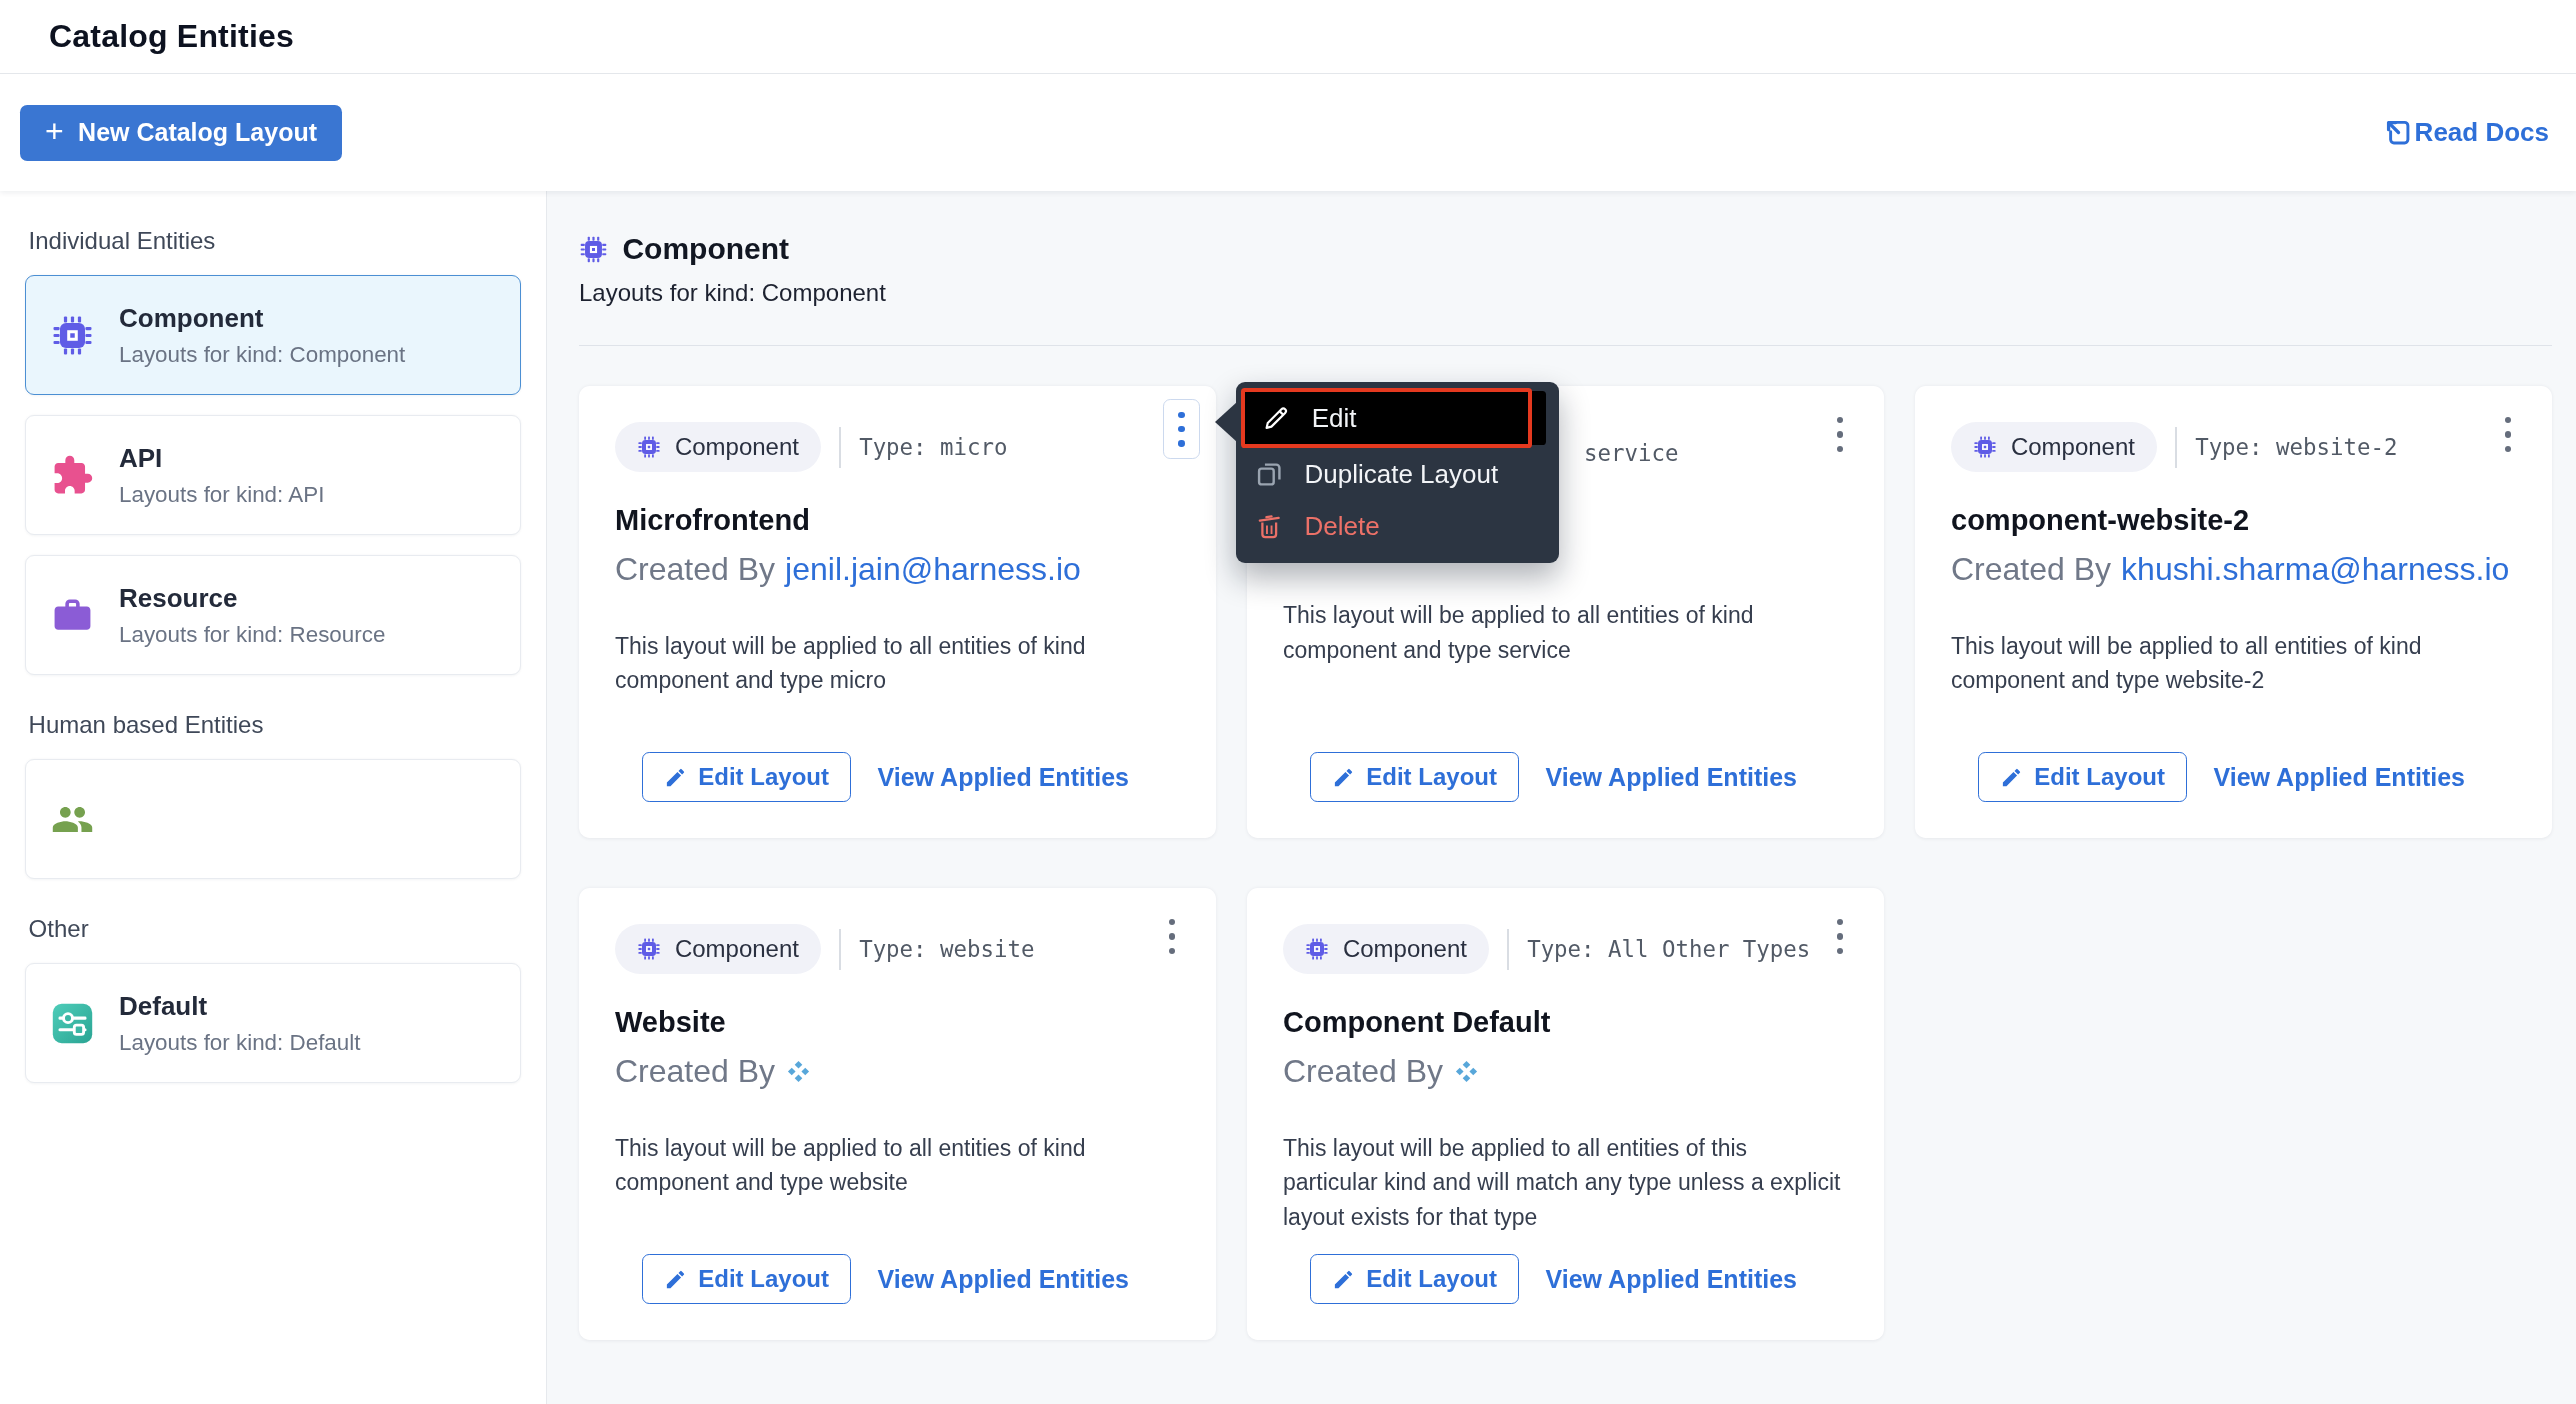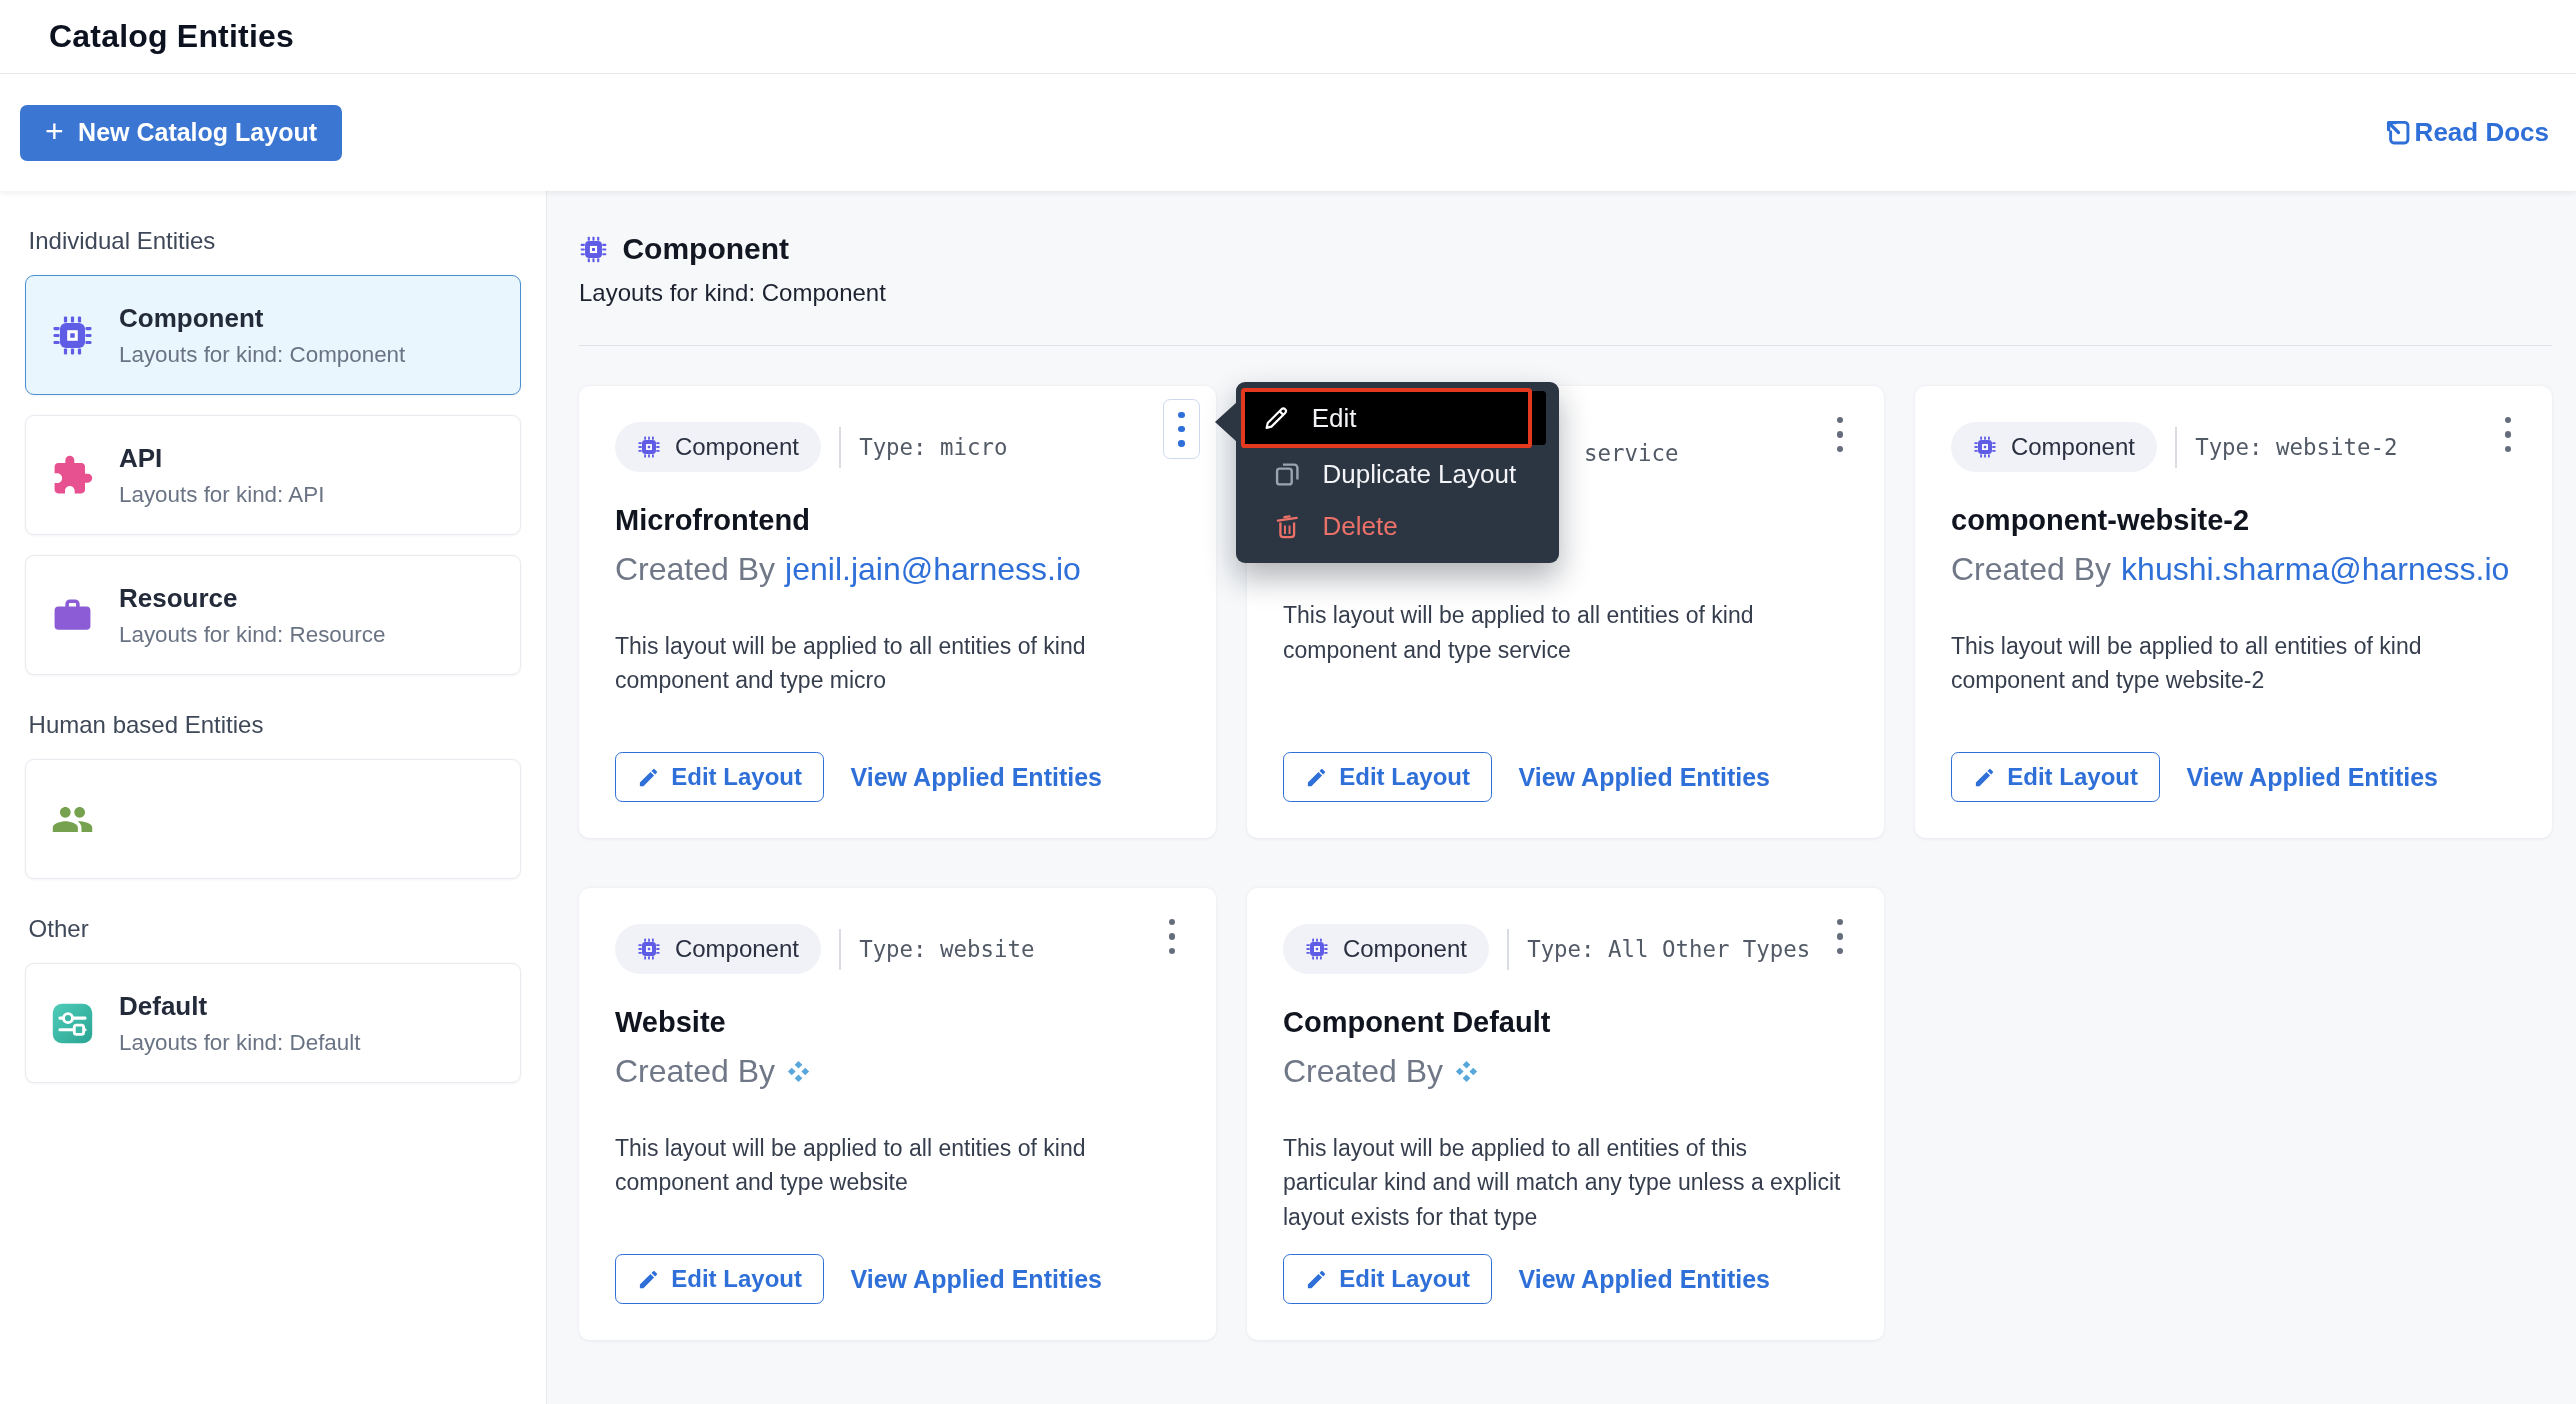--- a/index.html
+++ b/index.html
@@ -57,34 +57,34 @@
   .kebab.active{top:12.6px;right:16px;border:0.9px solid #ccd9ee;border-radius:7.2px;background:#fff;
                 padding:11.7px 14.4px;}
   .kebab.active i{background:#2e6fd8;}
   .card-title{margin-top:32px;font-size:29px;font-weight:700;color:#10141e;}
   .created{margin-top:13.5px;font-size:32px;color:#707888;display:flex;align-items:center;gap:10px;}
   .created .mail{color:#2e6fd8;cursor:pointer;}
   .desc{margin-top:41px;font-size:23px;line-height:1.5;color:#363e4e;max-width:561px;}
   .card-foot{position:absolute;left:36px;bottom:36px;display:flex;align-items:center;gap:27px;}
   .btn-outline{display:inline-flex;align-items:center;gap:11.7px;height:50px;padding:0 20.6px;
                border:1.8px solid #2e6fd8;border-radius:7.2px;color:#2e6fd8;font-size:24px;
-               font-weight:700;background:#fff;cursor:pointer;font-family:inherit;}
+               font-weight:700;background:#fff;cursor:pointer;font-family:inherit;margin-left:27px;}
   .view-link{color:#2e6fd8;font-size:25px;font-weight:700;cursor:pointer;}
 
   
   .card--covered .float-type{position:absolute;left:337px;top:54px;}
   .card--covered .desc{position:absolute;left:36px;top:212px;margin-top:0;}
 
   
   .menu{position:absolute;left:1236px;top:382px;width:323px;background:#2c3542;border-radius:9px;
         box-shadow:0 14.4px 30.5px rgba(10,20,35,.32);padding:9px 0 10.8px 0;box-sizing:border-box;z-index:50;}
   .menu::before{content:"";position:absolute;left:-21.5px;top:20px;width:0;height:0;
         border-top:20.6px solid transparent;border-bottom:20.6px solid transparent;
         border-right:22.4px solid #2c3542;}
-  .menu-item{display:flex;align-items:center;gap:20px;height:52px;padding:0 36px;
+  .menu-item{display:flex;align-items:center;gap:20px;height:52px;padding:0 18px;
              font-size:26px;color:#f2f4f7;cursor:pointer;}
   .menu-item.edit{position:relative;height:54px;margin:0 12.6px 3.6px 7.2px;padding:0 18px;
                   background:#000000;border-radius:3.6px;}
   .menu-item.edit::after{content:"";position:absolute;inset:-2.7px 14.4px -2.7px -2.7px;
                   border:4.5px solid #e5391f;border-radius:3.6px;pointer-events:none;}
   .menu-item.delete{color:#ec7168;}
   .mi-icon{width:30.5px;height:30.5px;flex:none;display:block;}
 </style>
 </head>
 <body>

